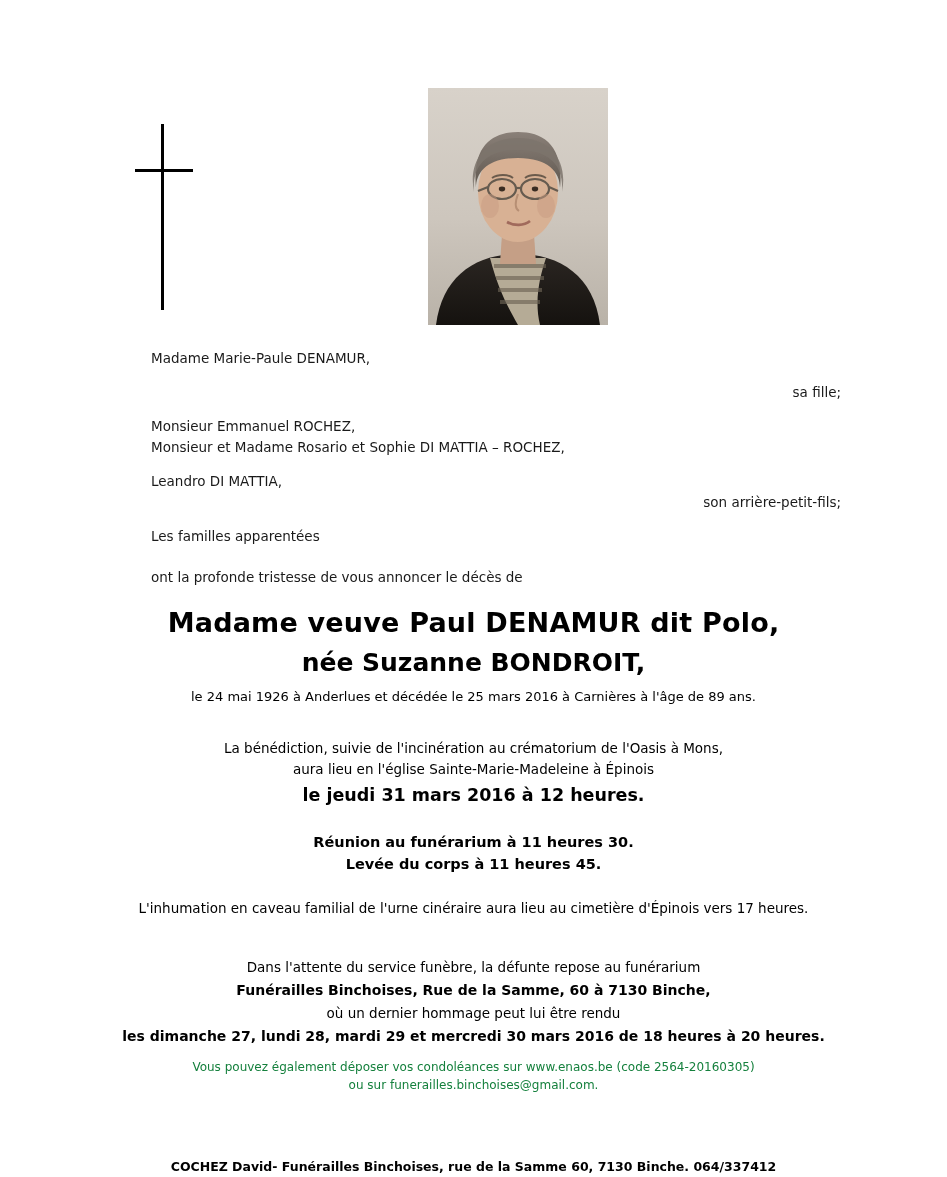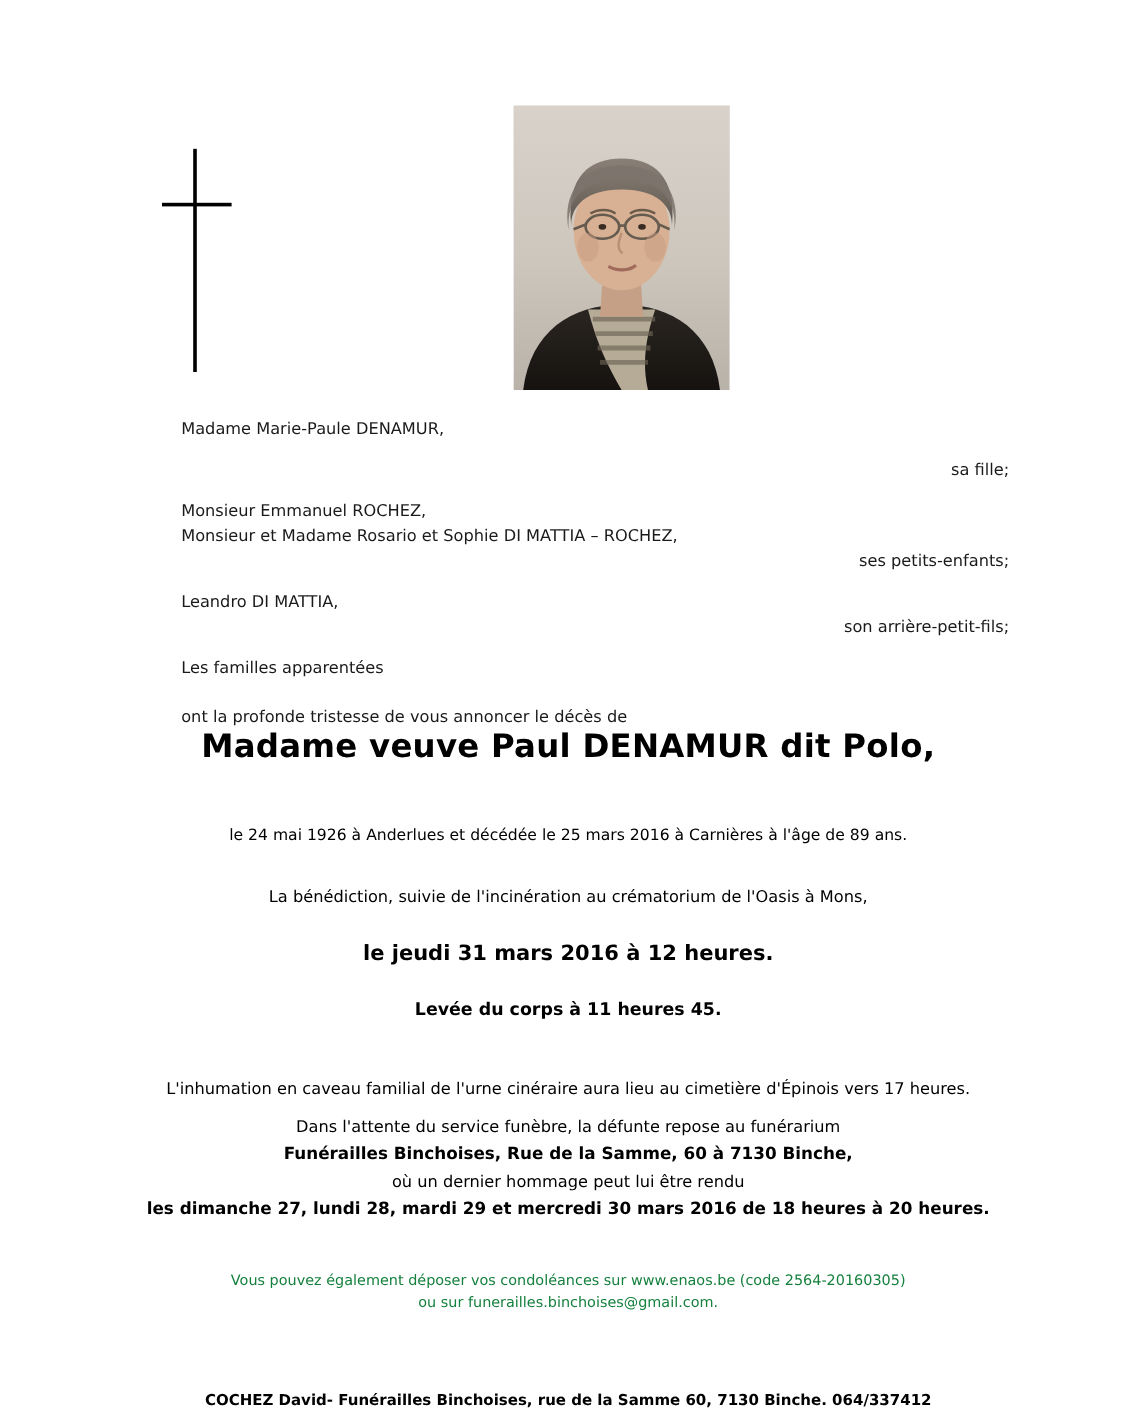--- a/index.html
+++ b/index.html
@@ -119,21 +119,21 @@
     top: 831px;
     font-size: 14.5px;
     font-weight: bold;
     line-height: 22px;
   }
   .inhumation {
     top: 900px;
     font-size: 13.5px;
   }
   .funerarium {
-    top: 928px;
+    top: 956px;
     font-size: 13.5px;
     line-height: 23px;
   }
   .funerarium .ital {
     font-weight: bold;
     font-size: 14px;
   }
   .condoleances {
     top: 1058px;
     font-size: 12px;
@@ -218,49 +218,49 @@
     <div class="fam-row">
       <span class="fam-right">sa fille;</span>
     </div>
     <div class="gap-s"></div>
     <div class="fam-row">
       <span class="fam-left">Monsieur Emmanuel ROCHEZ,</span>
     </div>
     <div class="fam-row">
       <span class="fam-left">Monsieur et Madame Rosario et Sophie DI MATTIA – ROCHEZ,</span>
     </div>
-    <div class="fam-row">
-      <span class="fam-right">ses petits-enfants;</span>
-    </div>
     <div class="gap-s"></div>
     <div class="fam-row">
       <span class="fam-left">Leandro DI MATTIA,</span>
     </div>
     <div class="fam-row">
       <span class="fam-right">son arrière-petit-fils;</span>
     </div>
     <div class="gap-s"></div>
     <div class="fam-row">
       <span class="fam-left">Les familles apparentées</span>
     </div>
     <div class="gap-m"></div>
     <div class="fam-row">
       <span class="fam-left">ont la profonde tristesse de vous annoncer le décès de</span>
     </div>
   </div>
 
   <div class="center-block name1">Madame veuve Paul DENAMUR dit Polo,</div>
+  <div class="center-block name2">née Suzanne BONDROIT,</div>
   <div class="center-block dates">le 24 mai 1926 à Anderlues et décédée le 25 mars 2016 à Carnières à l'âge de 89 ans.</div>
 
   <div class="center-block benediction">
     <div>La bénédiction, suivie de l'incinération au crématorium de l'Oasis à Mons,</div>
+    <div>aura lieu en l'église Sainte-Marie-Madeleine à Épinois</div>
   </div>
   <div class="center-block ceremony">le jeudi 31 mars 2016 à 12 heures.</div>
 
   <div class="center-block reunion">
+    <div>Réunion au funérarium à 11 heures 30.</div>
     <div>Levée du corps à 11 heures 45.</div>
   </div>
 
   <div class="center-block inhumation">L'inhumation en caveau familial de l'urne cinéraire aura lieu au cimetière d'Épinois vers 17 heures.</div>
 
   <div class="center-block funerarium">
     <div>Dans l'attente du service funèbre, la défunte repose au funérarium</div>
     <div class="ital">Funérailles Binchoises, Rue de la Samme, 60 à 7130 Binche,</div>
     <div>où un dernier hommage peut lui être rendu</div>
     <div class="ital">les dimanche 27, lundi 28, mardi 29 et mercredi 30 mars 2016 de 18 heures à 20 heures.</div>

